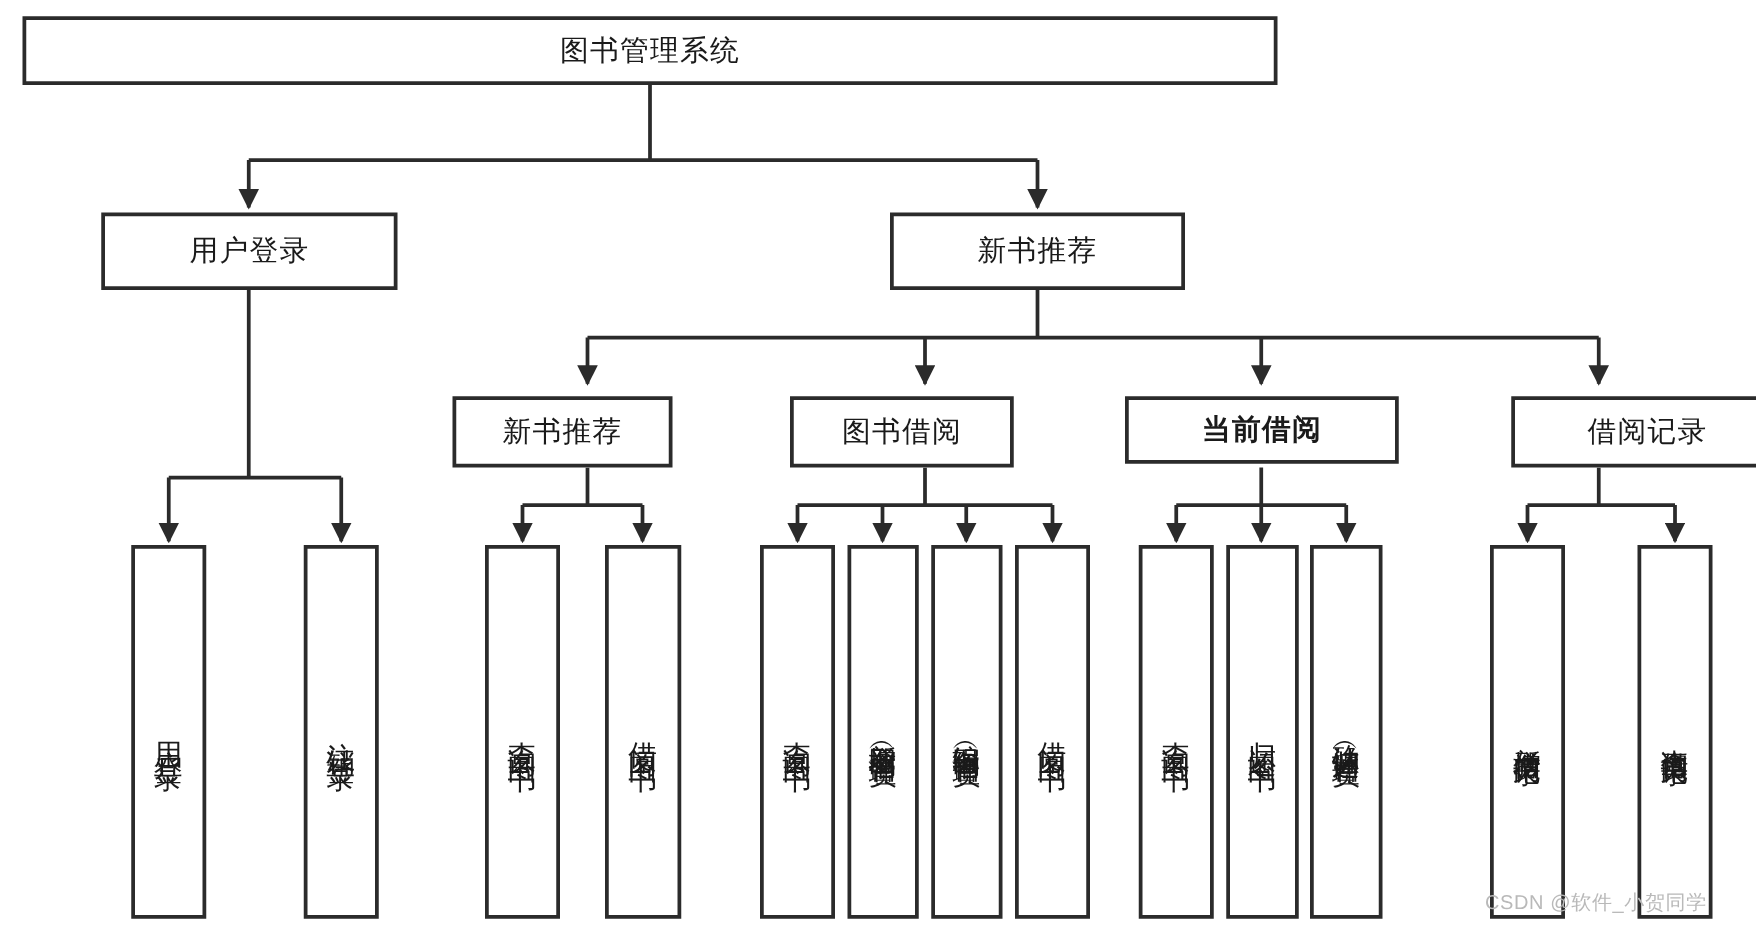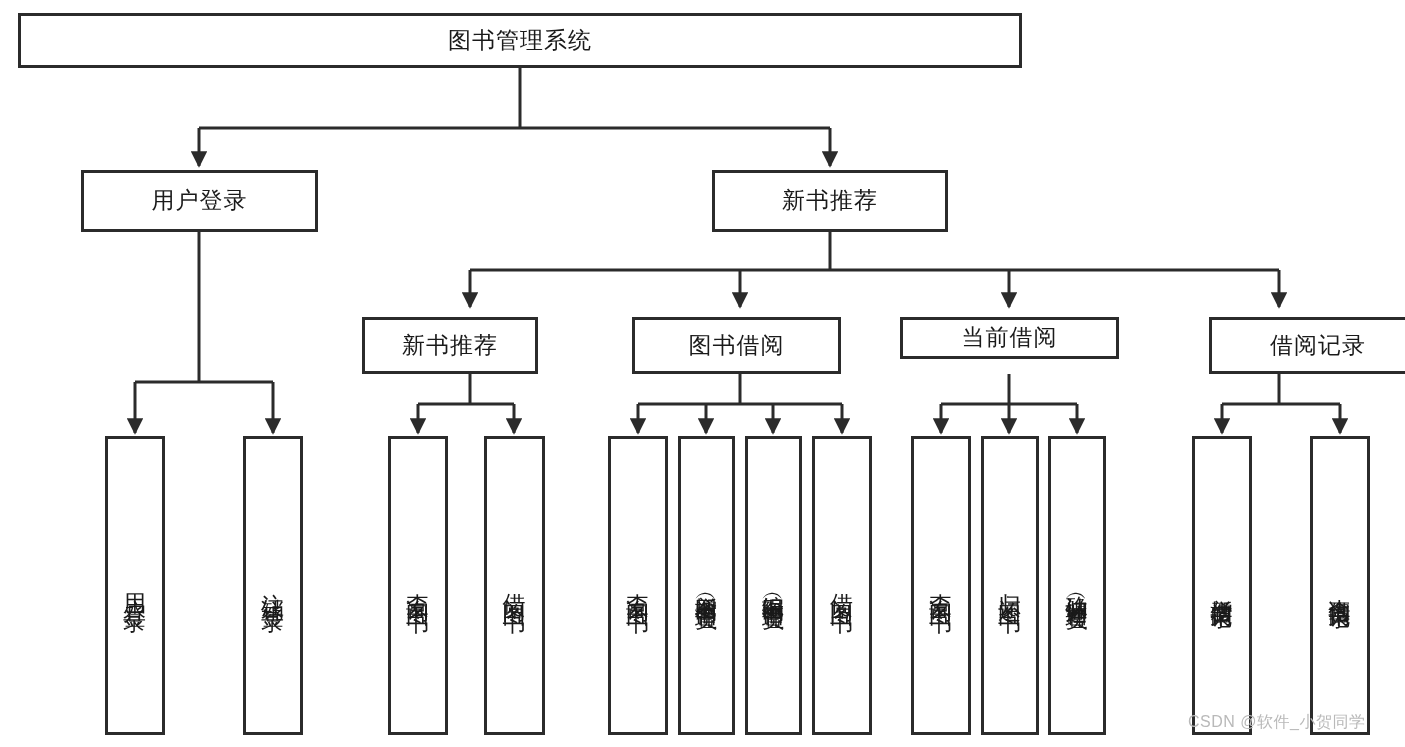--- a/index.html
+++ b/index.html
@@ -135,24 +135,24 @@
   <div class="node horiz" style="left:81px; top:170px; width:237px; height:62px;">
     <span>用户登录</span>
   </div>
   <div class="node horiz" style="left:712px; top:170px; width:236px; height:62px;">
     <span>新书推荐</span>
   </div>
 
   <div class="node horiz" style="left:362px; top:317px; width:176px; height:57px;">
     <span>新书推荐</span>
   </div>
-  <div class="node horiz" style="left:632px; top:317px; width:209px; height:57px;">
+  <div class="node horiz" style="left:632px; top:317px; width:179px; height:57px;">
     <span>图书借阅</span>
   </div>
-  <div class="node horiz" style="left:900px; top:317px; width:219px; height:42px;">
+  <div class="node horiz" style="left:900px; top:317px; width:219px; height:54px;font-weight:bold;">
     <span>当前借阅</span>
   </div>
   <div class="node horiz" style="left:1209px; top:317px; width:218px; height:57px;">
     <span>借阅记录</span>
   </div>
 
   <div class="node vert" style="left:105px; top:436px; width:60px; height:299px;">
     <span class="vlabel">用户登录</span>
   </div>
   <div class="node vert" style="left:243px; top:436px; width:60px; height:299px;">

